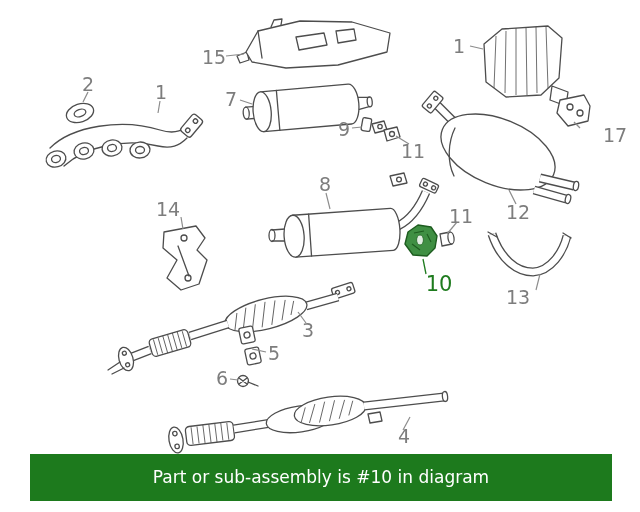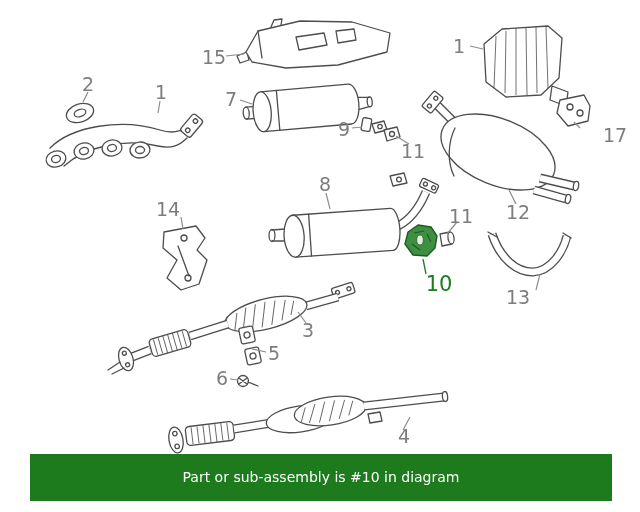--- a/index.html
+++ b/index.html
@@ -15,21 +15,21 @@
   .hatch  { stroke:#4d4d4d; stroke-width:0.8; fill:none; }
   .leader { stroke:#8c8c8c; stroke-width:1.2; fill:none; }
   .callout {
     position:absolute; transform:translate(-50%,-50%);
     font-size:19px; color:#7d7d7d; white-space:nowrap; user-select:none;
   }
   .callout.green { font-size:21px; }
   .banner {
     position:absolute; left:30px; top:454px; width:582px; height:47px;
     display:flex; flex-direction:column; align-items:center; justify-content:center;
-    font-size:14px; line-height:21px; text-align:center;
+    font-size:17px; line-height:21px; text-align:center;
   }
 </style>
 </head>
 <body>
 
 <div class="stage">
 
   <svg class="art" width="640" height="512" viewBox="0 0 640 512">
 
     <g>

